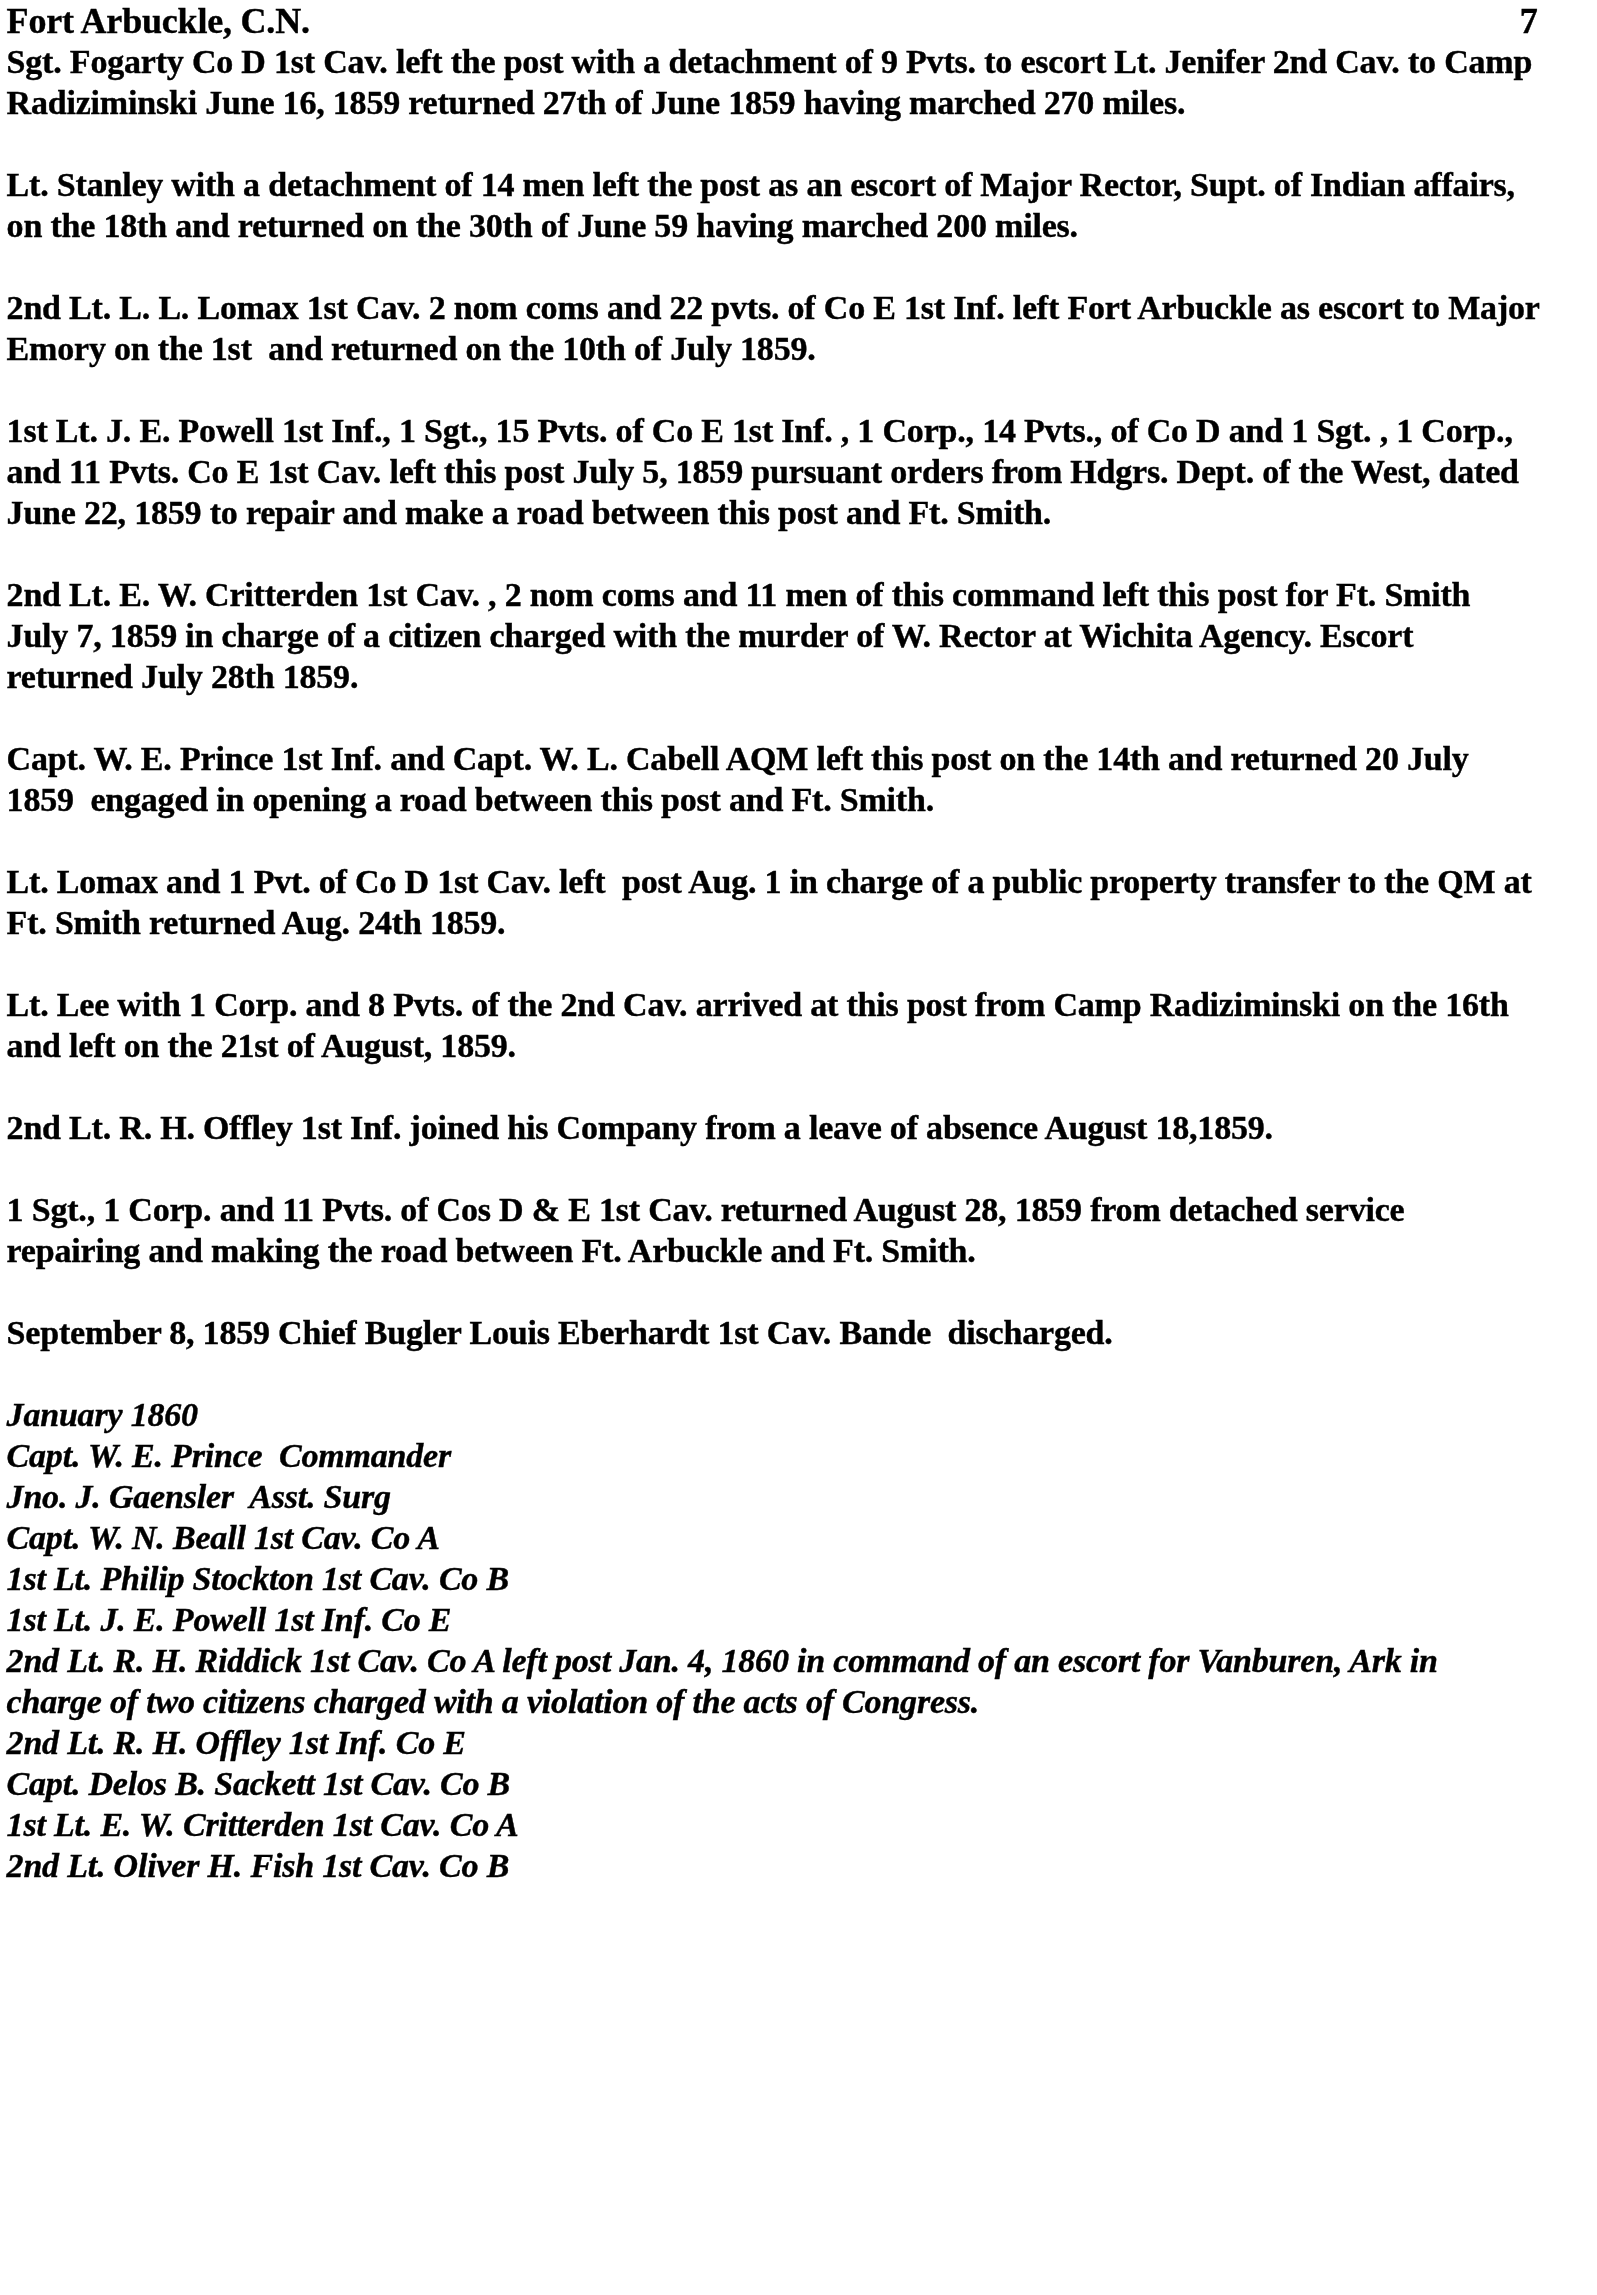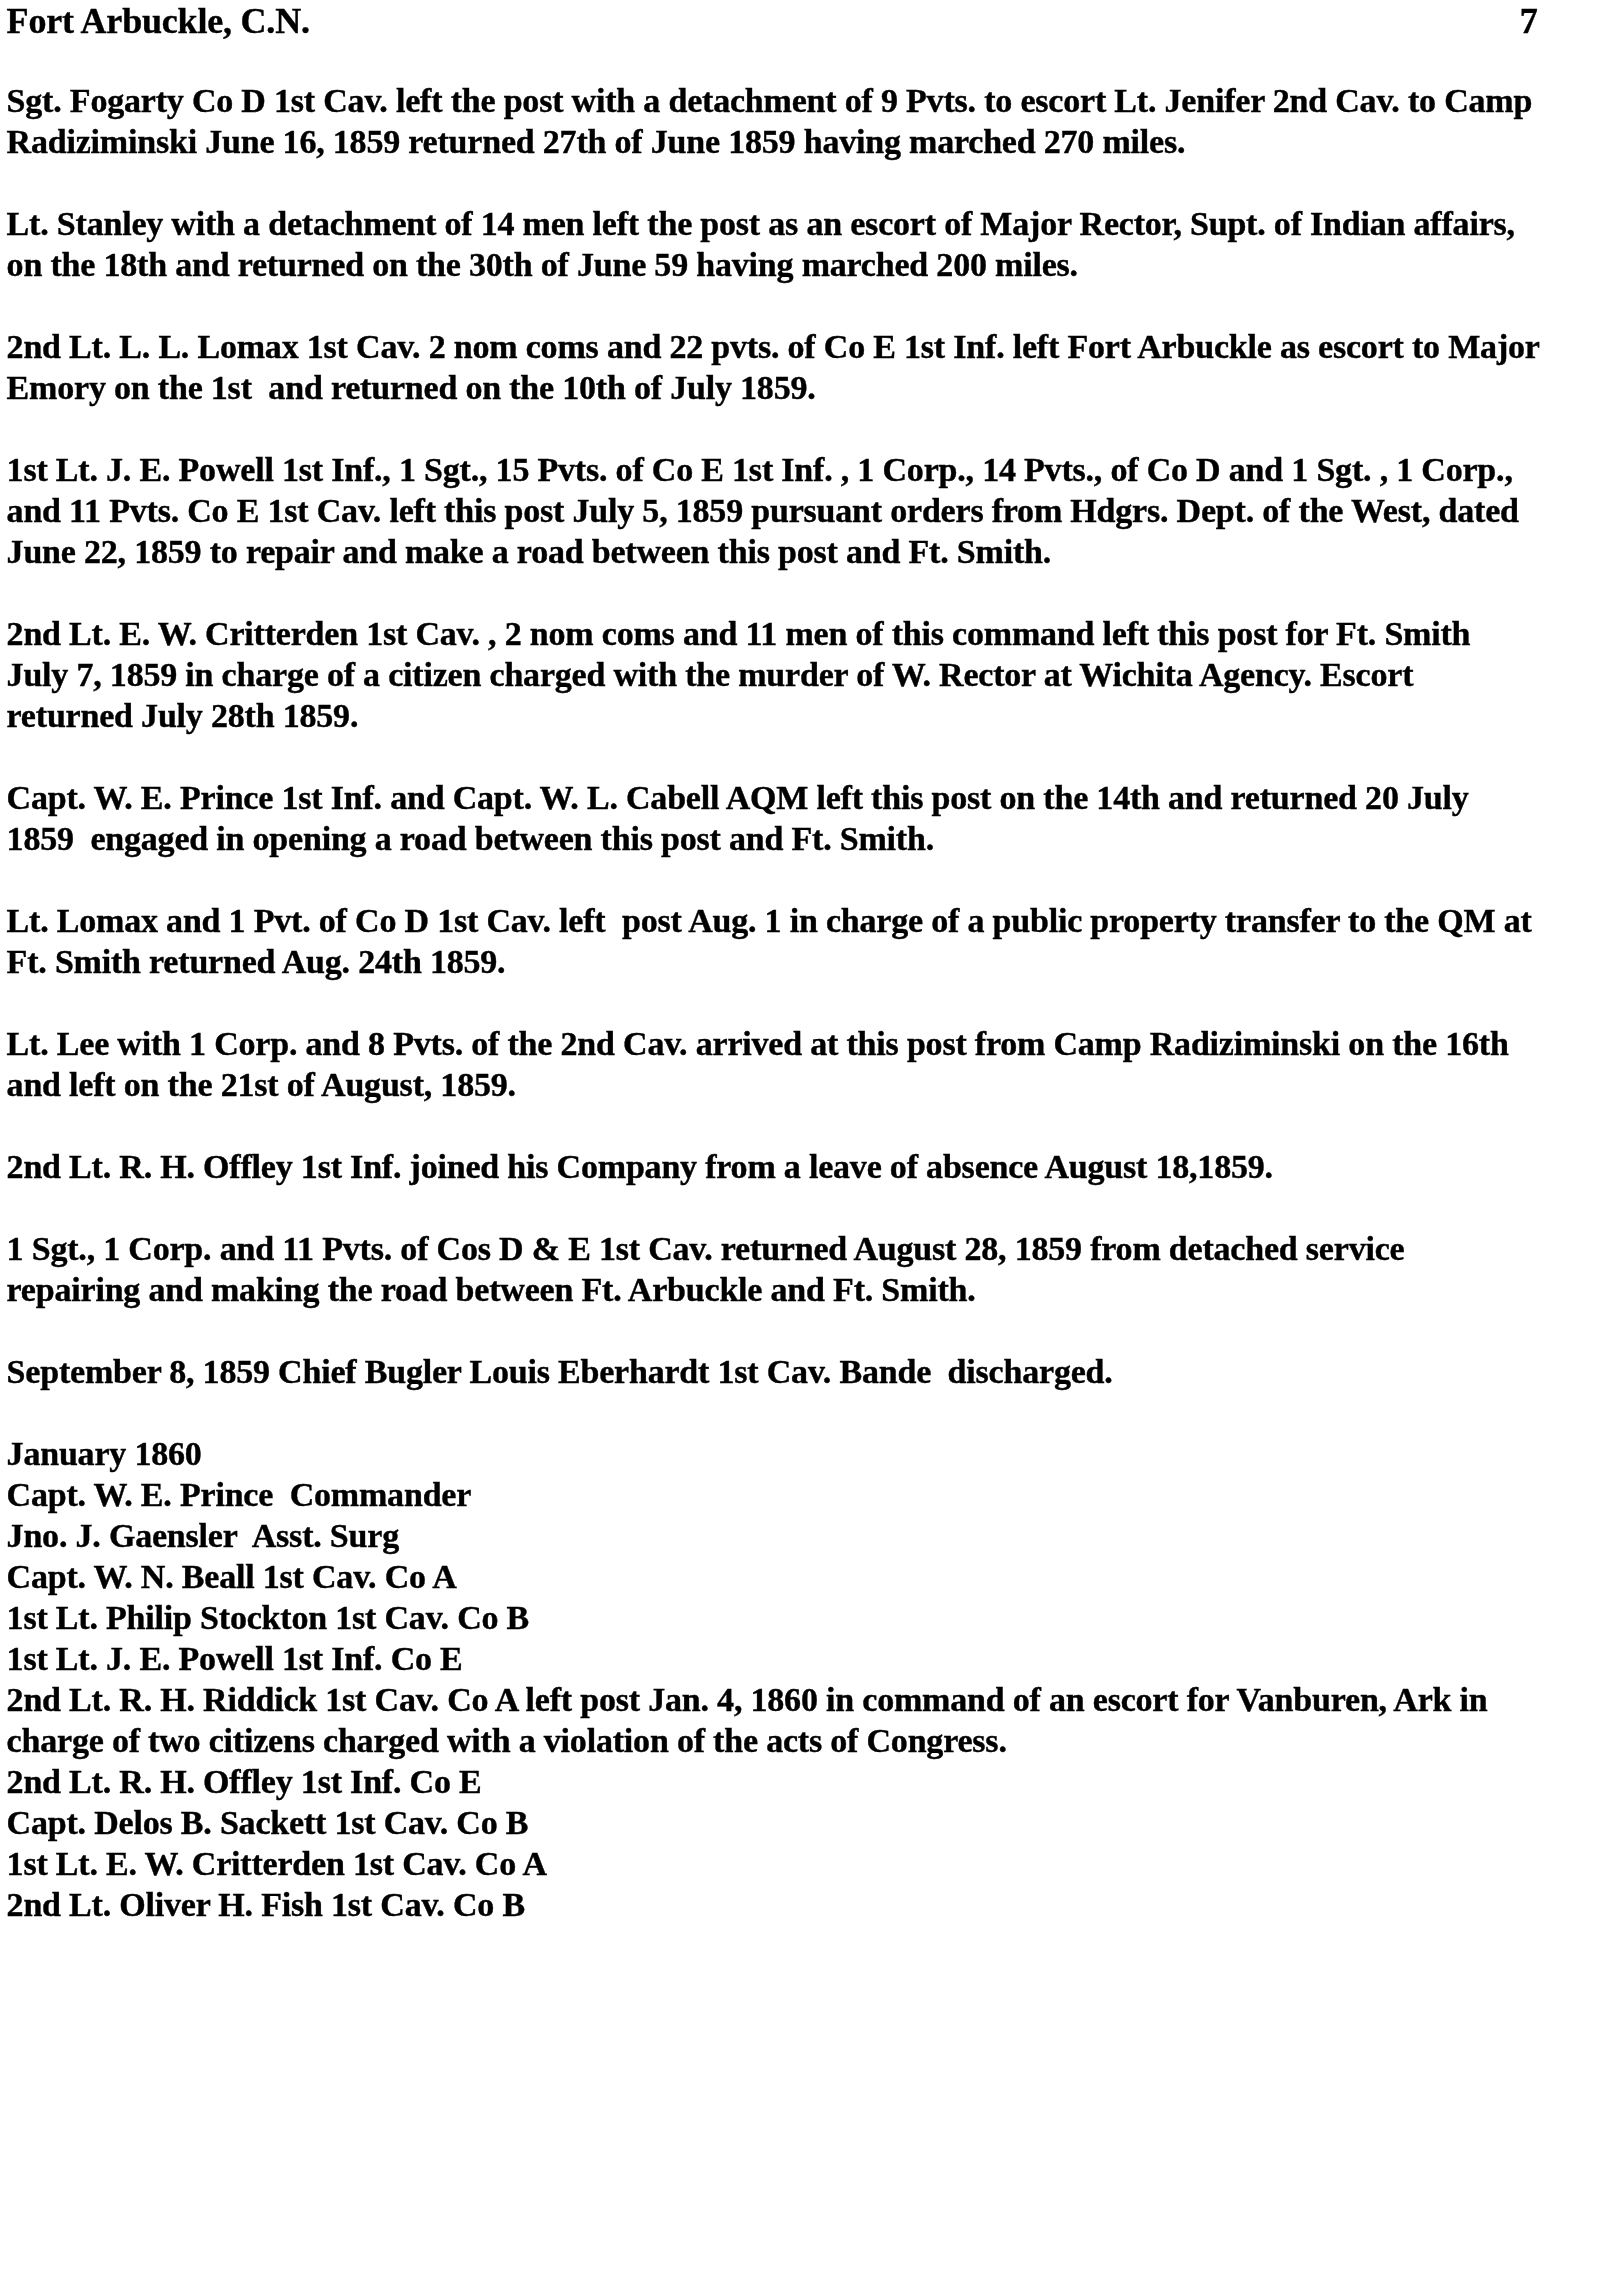--- a/index.html
+++ b/index.html
@@ -22,21 +22,20 @@
     padding: 1.6px 8.2px 0 6.6px;
     background: #ffffff;
   }
   .doc-header {
     display: flex;
     justify-content: space-between;
     align-items: flex-start;
     font-size: 36px;
     line-height: 39px;
     height: 39px;
-    margin-bottom: 39px;
     white-space: pre;
     -webkit-text-stroke: 0.4px #000000;
   }
   .doc-title {
     letter-spacing: -0.2px;
   }
   .page-number {
     margin-right: 51px;
   }
   .doc-body {
@@ -45,20 +44,21 @@
   p.entry {
     margin: 0 0 41px 0;
     font-size: 34px;
     line-height: 41px;
     letter-spacing: -0.2px;
     white-space: pre;
     -webkit-text-stroke: 0.4px #000000;
   }
   p.roster {
     margin-bottom: 0;
+    font-style: italic;
   }
 </style>
 </head>
 <body>
 
 <div class="page">
 
   <div class="doc-header">
     <span class="doc-title">Fort Arbuckle, C.N.</span>
     <span class="page-number">7</span>

